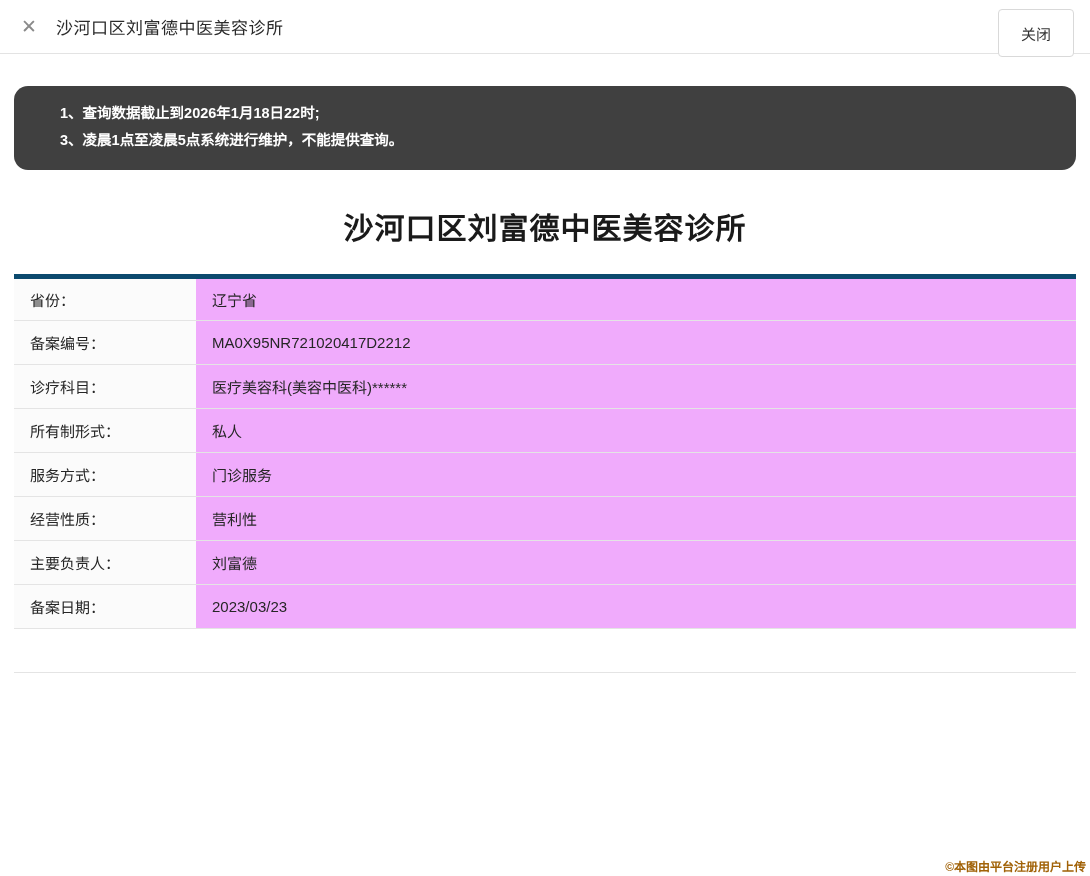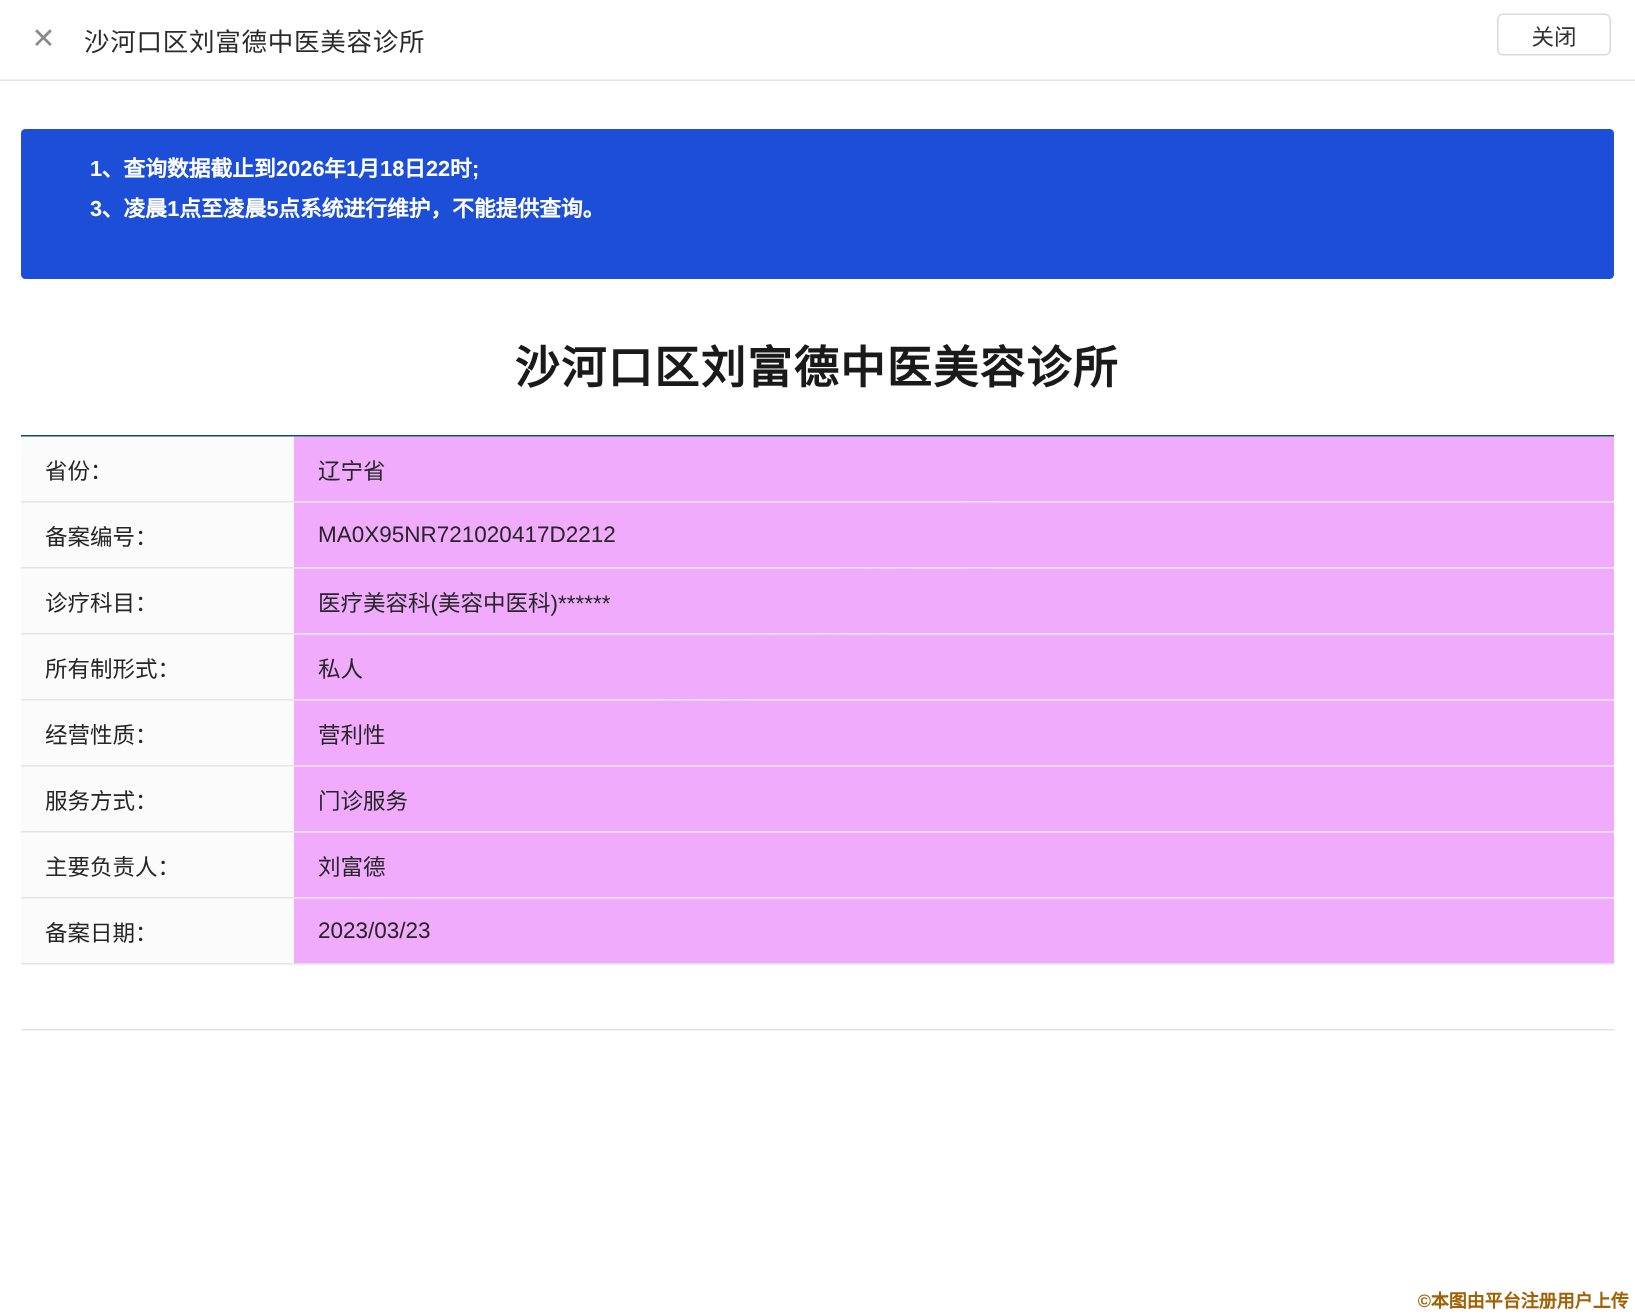--- a/index.html
+++ b/index.html
@@ -34,40 +34,40 @@
     margin-left: 14px;
     font-size: 17px;
     color: #2b2b2b;
     letter-spacing: .5px;
   }
   .close-btn {
     position: absolute;
     right: 16px;
     top: 9px;
     width: 76px;
-    height: 28px;
+    height: 48px;
     border: 1px solid #d9d9d9;
     border-radius: 4px;
     background: #fff;
     color: #333;
     font-size: 15px;
     display: flex;
     align-items: center;
     justify-content: center;
     cursor: pointer;
     font-family: "Liberation Sans", sans-serif;
   }
 
   
   .notice {
     margin: 32px 14px 0 14px;
-    background: #1d4ed8;
+    background: #404040;
     color: #ffffff;
-    border-radius: 3px;
-    padding: 14px 18px 32px 46px;
+    border-radius: 14px;
+    padding: 14px 18px 16px 46px;
   }
   .notice-line {
     font-size: 14.5px;
     line-height: 27px;
     font-weight: bold;
     white-space: nowrap;
   }
 
   
   .page-title {
@@ -92,21 +92,21 @@
     position: relative;
     z-index: 2;
   }
   .info-table tr { height: 44px; }
   .info-table td {
     border-bottom: 1px solid #e4e4e4;
     font-size: 15px;
     color: #262626;
     vertical-align: middle;
   }
-  .info-table tr:first-child td { border-top: 1px solid #0c4a6e; }
+  .info-table tr:first-child td { border-top: 5px solid #0c4a6e; }
   .cell-label {
     width: 182px;
     padding-left: 16px;
     background: #fbfbfb;
     color: #333;
   }
   .cell-value {
     padding-left: 16px;
     background: #f0abfc;
     color: #1a1a1a;
@@ -172,26 +172,26 @@
       </tr>
       <tr>
         <td class="cell-label">诊疗科目：</td>
         <td class="cell-value">医疗美容科(美容中医科)******</td>
       </tr>
       <tr>
         <td class="cell-label">所有制形式：</td>
         <td class="cell-value">私人</td>
       </tr>
       <tr>
+        <td class="cell-label">服务方式：</td>
+        <td class="cell-value">门诊服务</td>
+      </tr>
+      <tr>
         <td class="cell-label">经营性质：</td>
         <td class="cell-value">营利性</td>
-      </tr>
-      <tr>
-        <td class="cell-label">服务方式：</td>
-        <td class="cell-value">门诊服务</td>
       </tr>
       <tr>
         <td class="cell-label">主要负责人：</td>
         <td class="cell-value">刘富德</td>
       </tr>
       <tr>
         <td class="cell-label">备案日期：</td>
         <td class="cell-value">2023/03/23</td>
       </tr>
       <tr class="spacer-row">

